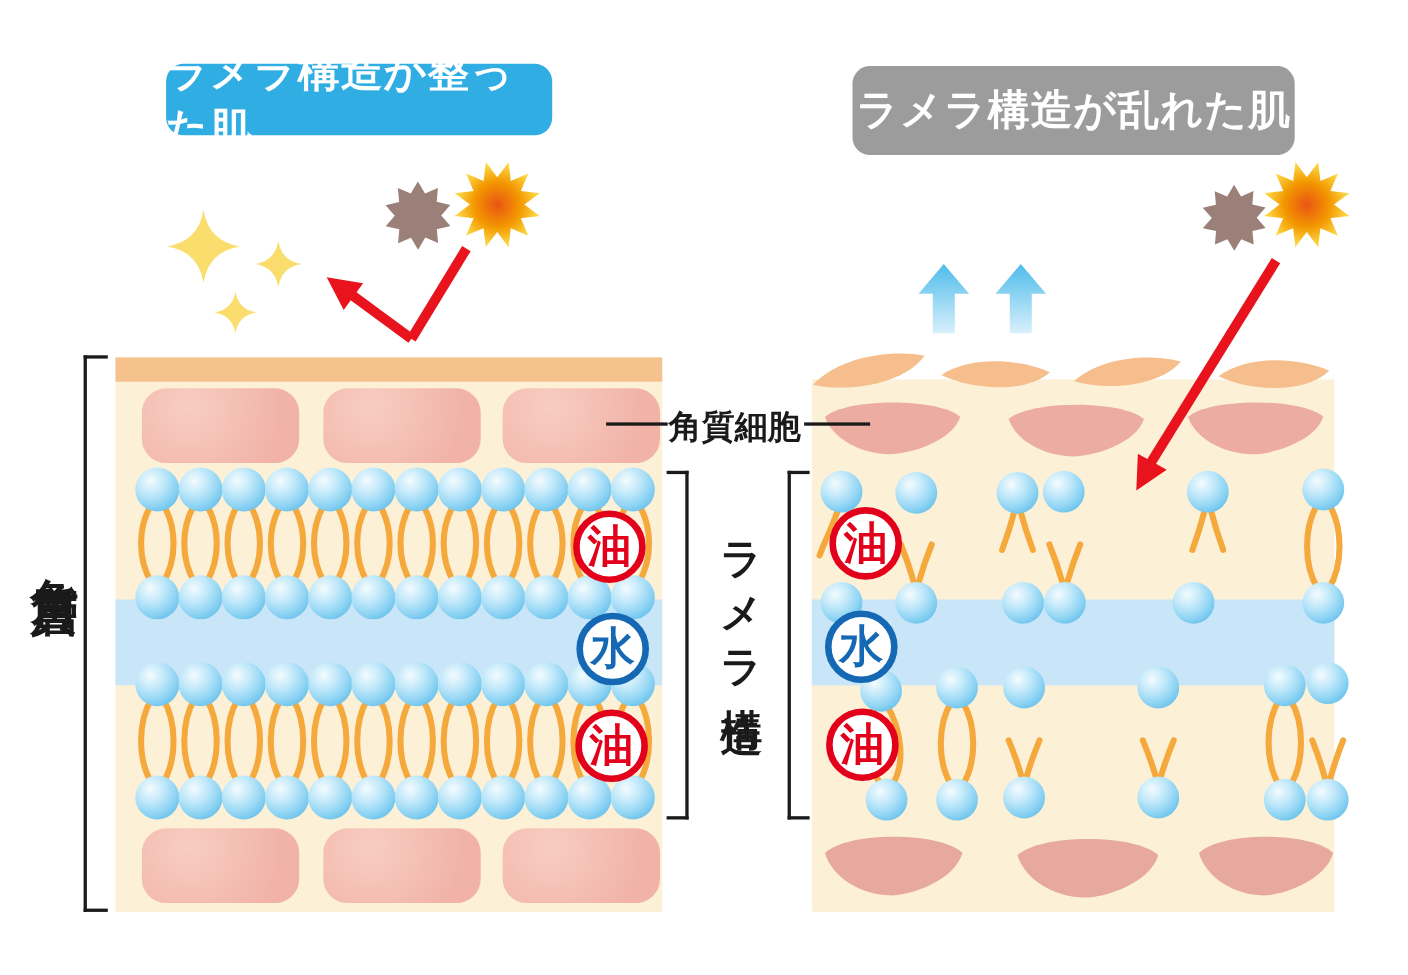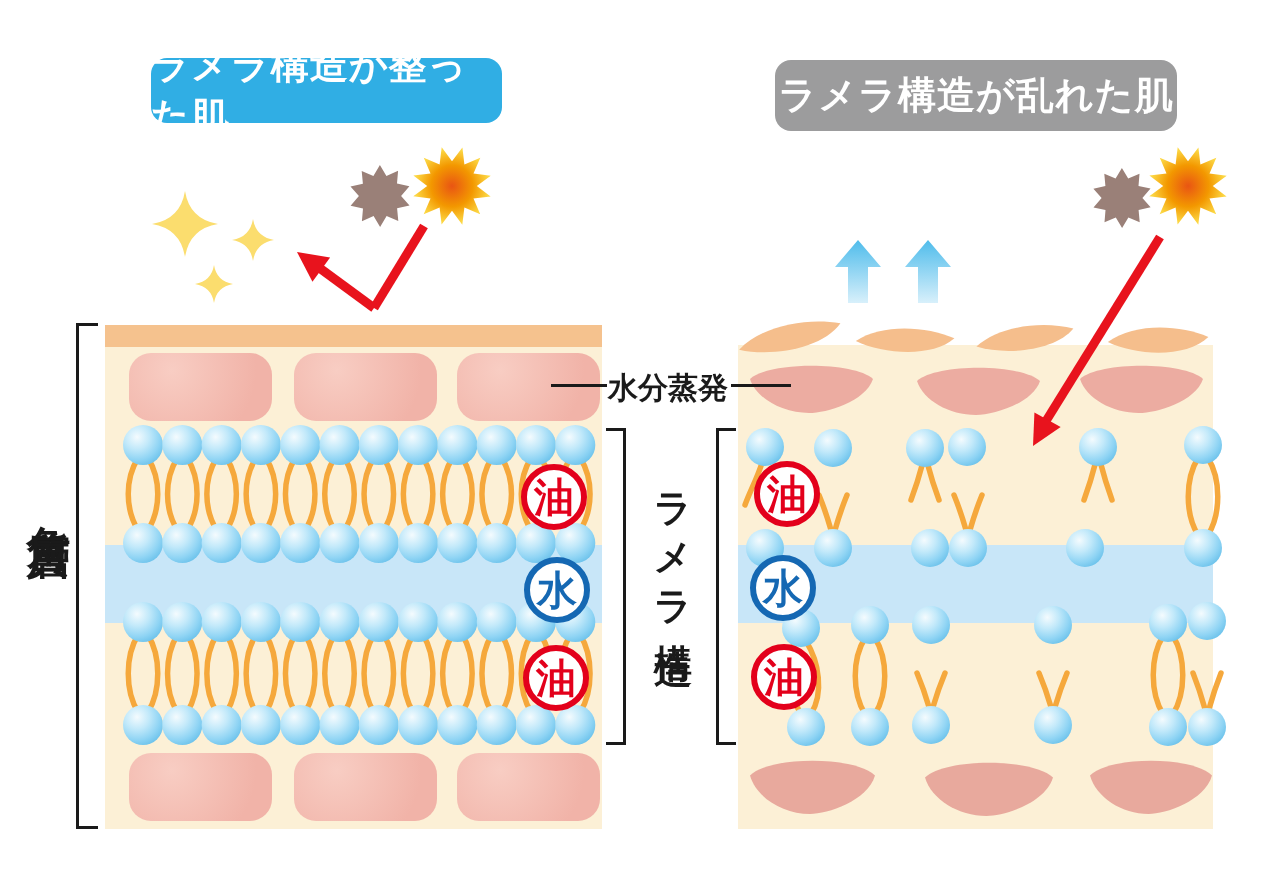--- a/index.html
+++ b/index.html
@@ -3,21 +3,21 @@
 <meta charset="utf-8">
 <style>
   html,body{margin:0;padding:0;background:#fff;width:1280px;height:886px;overflow:hidden;
     font-family:"Liberation Sans","DejaVu Sans",sans-serif;}
   #stage{position:relative;width:1280px;height:886px;background:#fff;}
   .abs{position:absolute;}
   svg.layer{position:absolute;left:0;top:0;pointer-events:none;}
   .title-pill{display:flex;align-items:center;justify-content:center;color:#fff;
     font-size:38px;font-weight:700;border-radius:16px;letter-spacing:1px;}
   #title-left{left:151px;top:58px;width:351px;height:65px;background:var(--header-blue);}
-  #title-right{left:775px;top:60px;width:402px;height:71px;background:var(--header-gray);}
+  #title-right{left:775px;top:60px;width:402px;height:81px;background:var(--header-gray);}
   .panel{background:var(--panel-bg);}
   #panel-left{left:105px;top:325px;width:497px;height:504px;}
   #panel-right{left:738px;top:345px;width:475px;height:484px;}
   #surface-band{left:0;top:0;width:497px;height:22px;background:var(--surface-band);}
   .water-band{background:var(--water-band);}
   #water-left{left:0;top:220px;width:497px;height:78px;}
   #water-right{left:0;top:200px;width:475px;height:78px;}
   .cell{position:absolute;border-radius:22px;
     background:radial-gradient(circle at 30% 25%, var(--cell-hi), var(--cell) 75%);}
   .badge{position:absolute;width:66px;height:66px;box-sizing:border-box;border-radius:50%;
@@ -280,19 +280,19 @@
     </svg>
 
   <div class="bracket" id="bracket-stratum" style="left: 76px; top: 323px; width: 22px; height: 506px;"></div>
   <div class="bracket" id="bracket-close" style="left: 606px; top: 428px; width: 20px; height: 317px;"></div>
   <div class="bracket" id="bracket-open" style="left: 716px; top: 428px; width: 20px; height: 317px;"></div>
 
   <div class="abs title-pill" id="title-left">ラメラ構造が整った肌</div>
   <div class="abs title-pill" id="title-right">ラメラ構造が乱れた肌</div>
   <div class="abs vtext" id="label-stratum">角質層</div>
   <div class="abs vtext" id="label-lamellar">ラメラ構造</div>
-  <div class="abs" id="label-corneocyte">水分蒸発</div>
+  <div class="abs" id="label-corneocyte">角質細胞</div>
   <div id="pointer-lines">
       <div class="pointer-line" style="left: 551px; top: 384px; width: 56px;"></div>
       <div class="pointer-line" style="left: 731px; top: 384px; width: 60px;"></div>
     </div>
 
 </div>
 
 </body></html>

